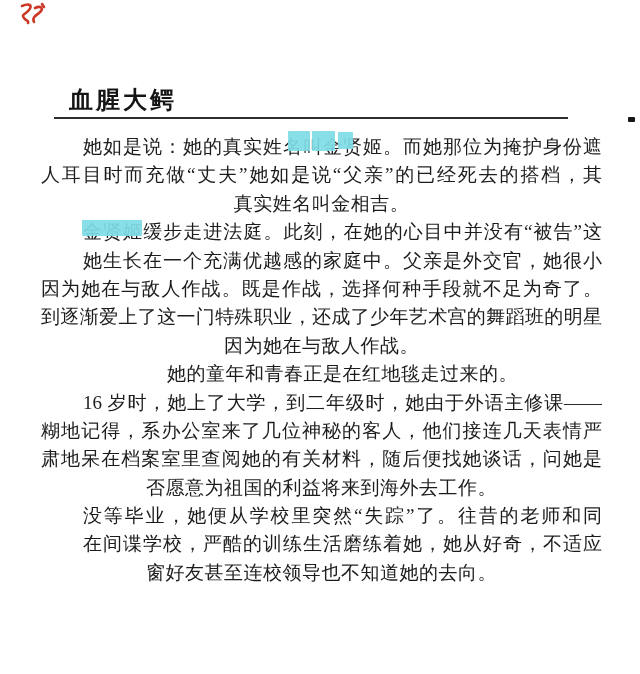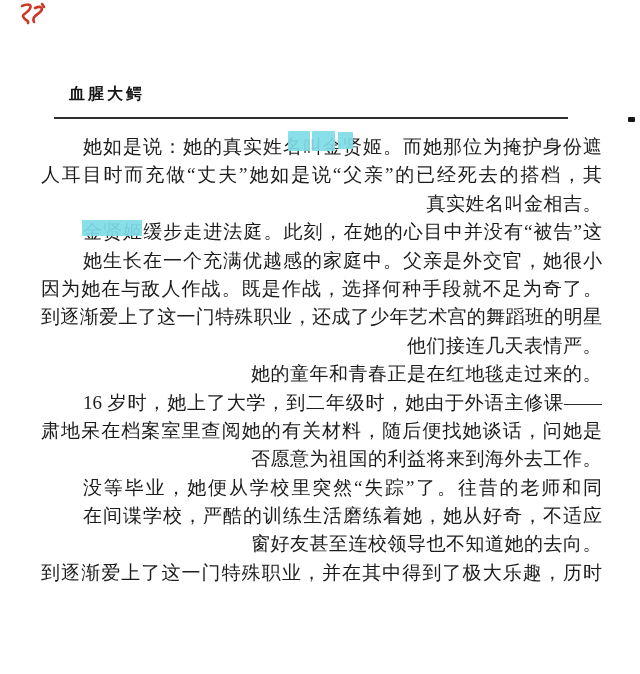--- a/index.html
+++ b/index.html
@@ -16,21 +16,21 @@
     color:#1c1c1c;
   }
   .red-mark{
     position:absolute;
     left:16px;top:1px;
     width:32px;height:27px;
   }
   .title{
     position:absolute;
     left:69px;top:84px;
-    font-size:16px;
+    font-size:24px;
     font-weight:bold;
     letter-spacing:3px;
     color:#151515;
     white-space:nowrap;
   }
   .title-rule{
     position:absolute;
     left:54px;top:117px;
     width:514px;height:0;
     border-top:2px solid #2e2e2e;
@@ -48,21 +48,21 @@
     width:561px;
     font-size:19px;
     line-height:28.4px;
     color:#1c1c1c;
     z-index:1;
   }
   .line{
     height:28.4px;
     white-space:nowrap;
     letter-spacing:0.5px;
-    text-align:right;
+    text-align:center;
   }
   .line.justify{
     white-space:normal;
     text-align:justify;
     text-align-last:justify;
     text-justify:inter-ideograph;
     letter-spacing:0;
     overflow:hidden;
   }
   .line.indent{
@@ -100,29 +100,29 @@
   <div class="margin-dash"></div>
 
   <div class="body-text">
       <div class="line indent justify">她如是说：她的真实姓名叫金贤姬。而她那位为掩护身份遮</div>
       <div class="line justify">人耳目时而充做“丈夫”她如是说“父亲”的已经死去的搭档，其</div>
       <div class="line">真实姓名叫金相吉。</div>
       <div class="line indent justify">金贤姬缓步走进法庭。此刻，在她的心目中并没有“被告”这</div>
       <div class="line indent justify">她生长在一个充满优越感的家庭中。父亲是外交官，她很小</div>
       <div class="line justify">因为她在与敌人作战。既是作战，选择何种手段就不足为奇了。</div>
       <div class="line justify">到逐渐爱上了这一门特殊职业，还成了少年艺术宫的舞蹈班的明星</div>
-      <div class="line">他们接连几天表情严。</div>
+      <div class="line">因为她在与敌人作战。</div>
       <div class="line indent">她的童年和青春正是在红地毯走过来的。</div>
       <div class="line indent justify">16 岁时，她上了大学，到二年级时，她由于外语主修课——</div>
+      <div class="line justify">糊地记得，系办公室来了几位神秘的客人，他们接连几天表情严</div>
       <div class="line justify">肃地呆在档案室里查阅她的有关材料，随后便找她谈话，问她是</div>
       <div class="line">否愿意为祖国的利益将来到海外去工作。</div>
       <div class="line indent justify">没等毕业，她便从学校里突然“失踪”了。往昔的老师和同</div>
       <div class="line indent justify">在间谍学校，严酷的训练生活磨练着她，她从好奇，不适应</div>
       <div class="line">窗好友甚至连校领导也不知道她的去向。</div>
-      <div class="line justify">到逐渐爱上了这一门特殊职业，并在其中得到了极大乐趣，历时</div>
     </div>
 
   <div class="hl-layer">
       <div class="hl" style="left: 288px; top: 131px; width: 22px; height: 20px; background: rgb(126, 221, 229);"></div>
       <div class="hl" style="left: 312px; top: 131px; width: 23px; height: 20px; background: rgb(126, 221, 229);"></div>
       <div class="hl" style="left: 338px; top: 132px; width: 15px; height: 17px; background: rgb(126, 221, 229);"></div>
       <div class="hl" style="left: 82px; top: 220px; width: 60px; height: 16px; background: rgb(126, 221, 229);"></div>
     </div>
 
 </div>

